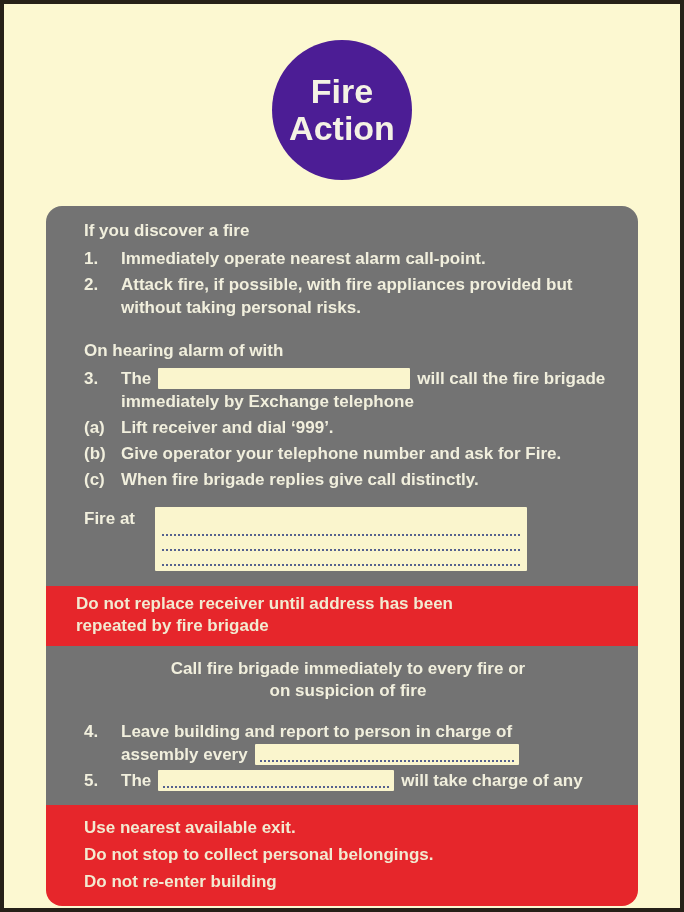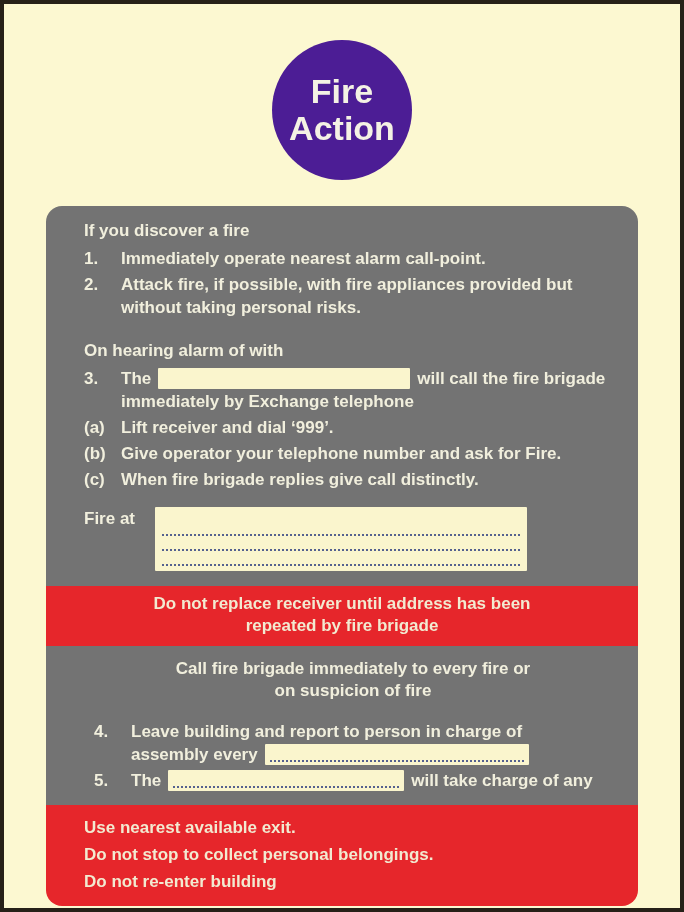--- a/index.html
+++ b/index.html
@@ -26,21 +26,21 @@
   .panel {
     width:592px;
     margin:26px auto 0;
     border-radius:16px;
     overflow:hidden;
   }
   .sec { font-size:17px; font-weight:bold; line-height:23px; }
   .blue { background:#737373; color:#f1efdd; }
   .redbg { background:#e6262b; color:#f2ead1; }
   .sec.top { padding:13px 26px 15px 38px; }
-  .sec.mid { padding:10px 26px 13px 48px; }
+  .sec.mid { padding:10px 26px 13px 38px; }
   .sec.bottom { padding:9px 20px 11px 38px; line-height:27px; }
   .h { margin-bottom:5px; }
   .mt-lg { margin-top:20px; }
   .mt-md { margin-top:15px; }
   .row { display:flex; margin-top:3px; }
   .num { flex:none; width:37px; }
   .txt { flex:1; }
   .line { display:block; }
   .blank {
     display:inline-block;
@@ -63,21 +63,20 @@
   .fire-label { flex:none; width:71px; }
   .fireat-box {
     width:372px; height:64px;
     background:#faf5cd;
     border-radius:1px;
     display:flex; flex-direction:column; justify-content:flex-end;
     padding:0 7px 5px;
   }
   .dotline { height:15px; border-bottom:2px dotted #55618f; }
   .band {
-    text-align:center;
     padding:7px 30px 9px;
     font-size:17px; font-weight:bold; line-height:22px;
   }
   .callout { text-align:center; margin:2px 0 18px; line-height:22px; }
 </style>
 </head>
 <body>
 
 <div class="sign">
 

